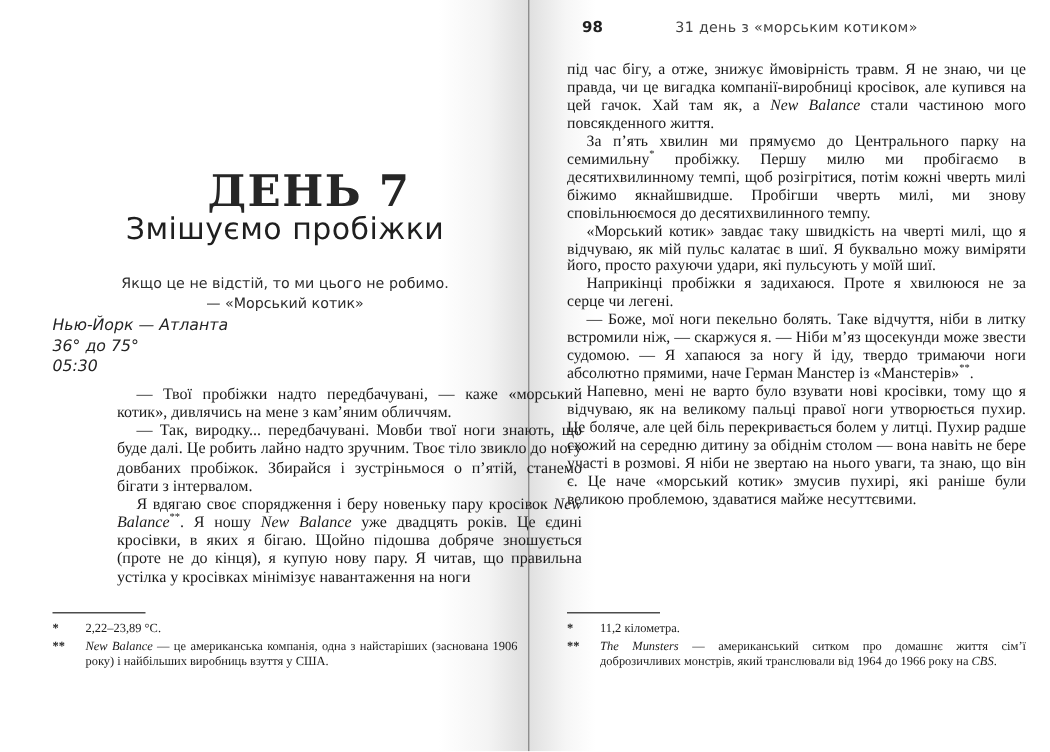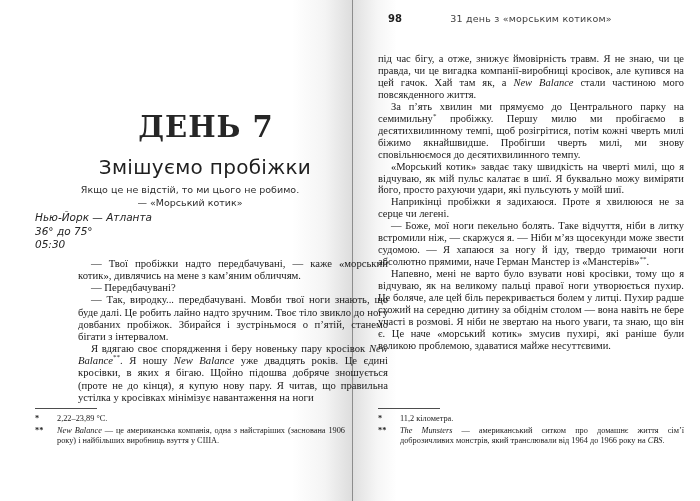--- a/index.html
+++ b/index.html
@@ -19,21 +19,21 @@
   .page { position:absolute; top:0; height:501px; }
   .page-left  { left:35px;  width:310px; }
   .page-right { left:378px; width:306px; }
 
   .chapter-num {
     position:absolute; top:96px; left:0; width:100%; margin:16px;
     text-align:center; font-family:"DejaVu Serif", serif; font-weight:bold;
     font-size:29px; line-height:30px; letter-spacing:1px; color:#262626;
   }
   .chapter-title {
-    position:absolute; top:140px; left:0; width:100%; margin:15px;
+    position:absolute; top:140px; left:0; width:100%; margin:0;
     text-align:center; font-family:"DejaVu Sans", sans-serif; font-weight:normal;
     font-size:20px; line-height:25px; letter-spacing:0.3px; color:#1f1f1f;
   }
   .epigraph {
     position:absolute; top:184px; left:0; width:100%;
     text-align:center; font-family:"DejaVu Sans", sans-serif;
     font-size:9.5px; line-height:12.5px; color:#2d2d2d;
   }
   .location {
     position:absolute; top:211px; left:0;
@@ -50,21 +50,21 @@
   .running {
     display:block; text-align:center;
     font-family:"DejaVu Sans", sans-serif;
     font-size:9.5px; letter-spacing:0.2px; color:#3f3f3f;
   }
 
   .page-body { position:absolute; left:0; width:100%; text-align:justify; }
   .page-left  .page-body { top:257px; font-size:10.7px; line-height:12.15px;margin-left:43px; }
   .page-right .page-body { top:41px;  font-size:10.5px; line-height:11.95px; }
   .page-body p { margin:0; text-indent:13px; }
-  .page-body.continues p:first-child { text-indent:0;margin-top:12px; }
+  .page-body.continues p:first-child { text-indent:0; }
   .it { font-style:italic; }
   .page-body sup, .fn-text sup { font-size:7px; line-height:0; }
 
   .footnotes { position:absolute; left:0; top:408px; width:100%; }
   .fn-rule { width:62px; border-top:1px solid #4d4d4d; margin-bottom:5px; }
   .fn-item { display:flex; font-size:8.3px; line-height:9.9px; text-align:justify; margin-bottom:2.5px; }
   .fn-marker { flex:0 0 22px; width:22px; font-weight:bold; }
   .fn-text { flex:1; }
 </style>
 </head>
@@ -86,21 +86,20 @@
     </div>
 
     <div class="location">
         <div>Нью-Йорк — Атланта</div>
         <div>36° до 75°</div>
         <div>05:30</div>
       </div>
 
     <div class="page-body">
         <p><span>— Твої пробіжки надто передбачувані, — каже «морський котик», дивлячись на мене з кам’яним обличчям.</span></p>
-        <p><span>— Передбачувані?</span></p>
         <p><span>— Так, виродку... передбачувані. Мовби твої ноги знають, що буде далі. Це робить лайно надто зручним. Твоє тіло звикло до ногу довбаних пробіжок. Збирайся і зустріньмося о п’ятій, станемо бігати з інтервалом.</span></p>
         <p><span>Я вдягаю своє спорядження і беру новеньку пару кросівок </span><span class="it">New Balance</span><sup>**</sup><span>. Я ношу </span><span class="it">New Balance</span><span> уже двадцять років. Це єдині кросівки, в яких я бігаю. Щойно підошва добряче зношується (проте не до кінця), я купую нову пару. Я читав, що правильна устілка у кросівках мінімізує навантаження на ноги</span></p>
       </div>
 
     <div class="footnotes">
       <div class="fn-rule"></div>
       <div>
           <div class="fn-item">
             <span class="fn-marker">*</span>
             <span class="fn-text"><span>2,22–23,89 °C.</span></span>

